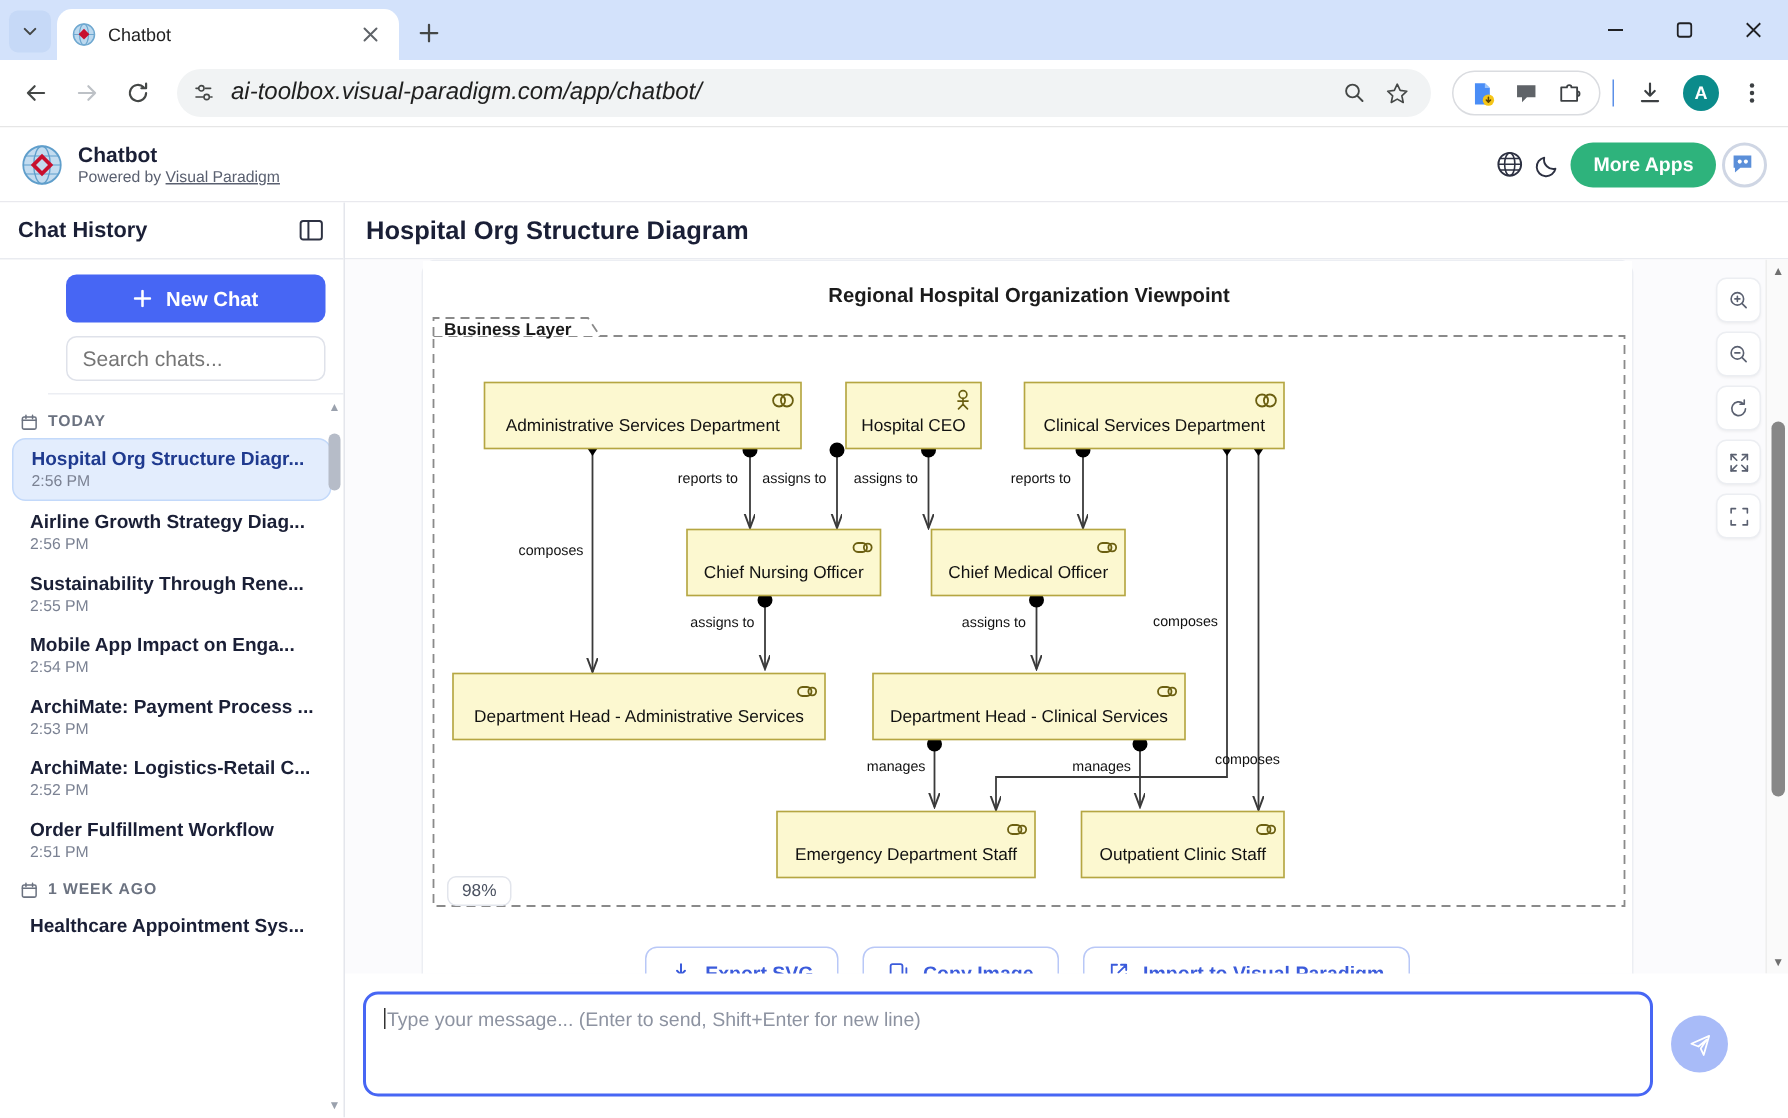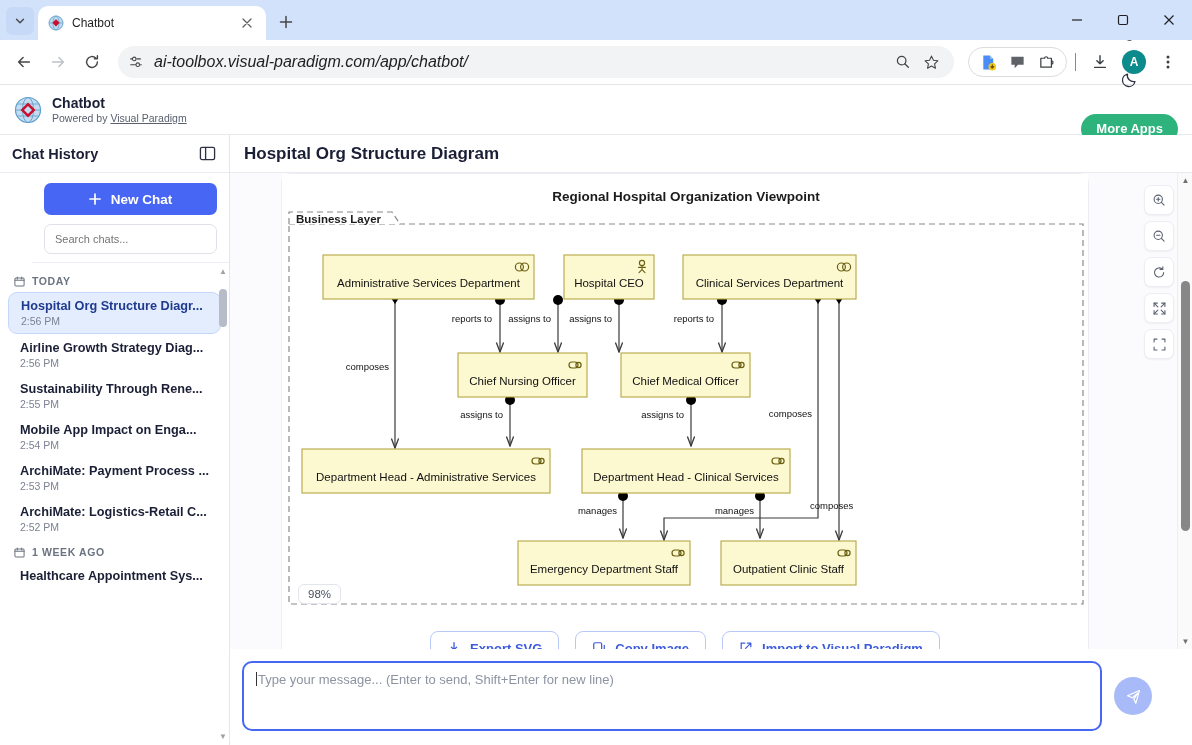--- a/index.html
+++ b/index.html
@@ -84,21 +84,21 @@
   
   .app-header {
     height: 50px; background: #ffffff; display: flex; align-items: center;
     padding: 0 14px; border-bottom: 1px solid #e9e9ee;
   }
   .app-logo { width: 28px; height: 28px; flex: none; margin-right: 10px; }
   .app-brand { display: flex; flex-direction: column; line-height: 1.15; }
   .app-name { font-size: 14px; font-weight: bold; color: #1a1f36; }
   .app-sub { font-size: 10.5px; color: #5a6070; }
   .app-sub a { color: #5a6070; text-decoration: underline; }
-  .app-header-right { margin-left: auto; display: flex; align-items: center; gap: 24px; flex-direction: column; }
+  .app-header-right { margin-left: auto; display: flex; align-items: center; gap: 4px; }
   .hdr-icon { width: 22px; height: 22px; display: flex; align-items: center; justify-content: center; color: #2d3142; }
   .more-apps-btn {
     background: #2eb37c; color: #fff; font-size: 13px; font-weight: bold;
     border: none; border-radius: 16px; height: 30px; padding: 0 15px;
     display: flex; align-items: center;
   }
   .chat-avatar {
     width: 30px; height: 30px; border-radius: 50%;
     border: 2px solid #cfd6e4; background: #fff;
     display: flex; align-items: center; justify-content: center;
@@ -119,21 +119,21 @@
   .sb-title { font-size: 14.5px; font-weight: bold; color: #1a1f36; }
   .sb-collapse { margin-left: auto; width: 20px; height: 20px; display: flex; align-items: center; justify-content: center; }
   .sb-actions { padding: 10px 12px 8px; border-bottom: 1px solid #eceef3; margin-left: 32px; }
   .new-chat-btn {
     width: 100%; height: 32px; background: #4766f4; color: #fff;
     border: none; border-radius: 7px; font-size: 13.5px; font-weight: bold;
     display: flex; align-items: center; justify-content: center; gap: 10px;
   }
   .search-box {
     margin-top: 9px; width: 100%; height: 30px; border: 1px solid #dfe2ea;
-    border-radius: 7px; font-size: 11px; color: #9aa0ae;
+    border-radius: 7px; font-size: 14px; color: #9aa0ae;
     padding: 0 10px; background: #fff; outline: none;
     font-family: "Liberation Sans", sans-serif;
   }
   .sb-scroll { flex: 1; overflow: hidden; position: relative; padding: 6px 0 0; }
   .sb-group-label {
     display: flex; align-items: center; gap: 7px;
     font-size: 10.5px; font-weight: bold; color: #6b7280;
     letter-spacing: .6px; padding: 6px 14px 4px;
   }
   .chat-item { padding: 6px 12px; margin: 1px 8px; border-radius: 9px; }
@@ -435,20 +435,24 @@
             <div class="chat-item-title">Mobile App Impact on Enga...</div>
             <div class="chat-item-time">2:54 PM</div>
           </div>
           <div class="chat-item">
             <div class="chat-item-title">ArchiMate: Payment Process ...</div>
             <div class="chat-item-time">2:53 PM</div>
           </div>
           <div class="chat-item">
             <div class="chat-item-title">ArchiMate: Logistics-Retail C...</div>
             <div class="chat-item-time">2:52 PM</div>
+          </div>
+          <div class="chat-item">
+            <div class="chat-item-title">Order Fulfillment Workflow</div>
+            <div class="chat-item-time">2:51 PM</div>
           </div>
           <div class="sb-group-label">
             <span>
               <svg width="11" height="11" viewBox="0 0 12 12">
                 <rect x="1" y="2.2" width="10" height="8.8" rx="1.2" fill="none" stroke="#6b7280" stroke-width="1.1"></rect>
                 <path d="M1 4.6h10M3.6 1v2.2M8.4 1v2.2" stroke="#6b7280" stroke-width="1.1" stroke-linecap="round"></path>
               </svg>
             </span>
             <span>1 WEEK AGO</span>
           </div>

